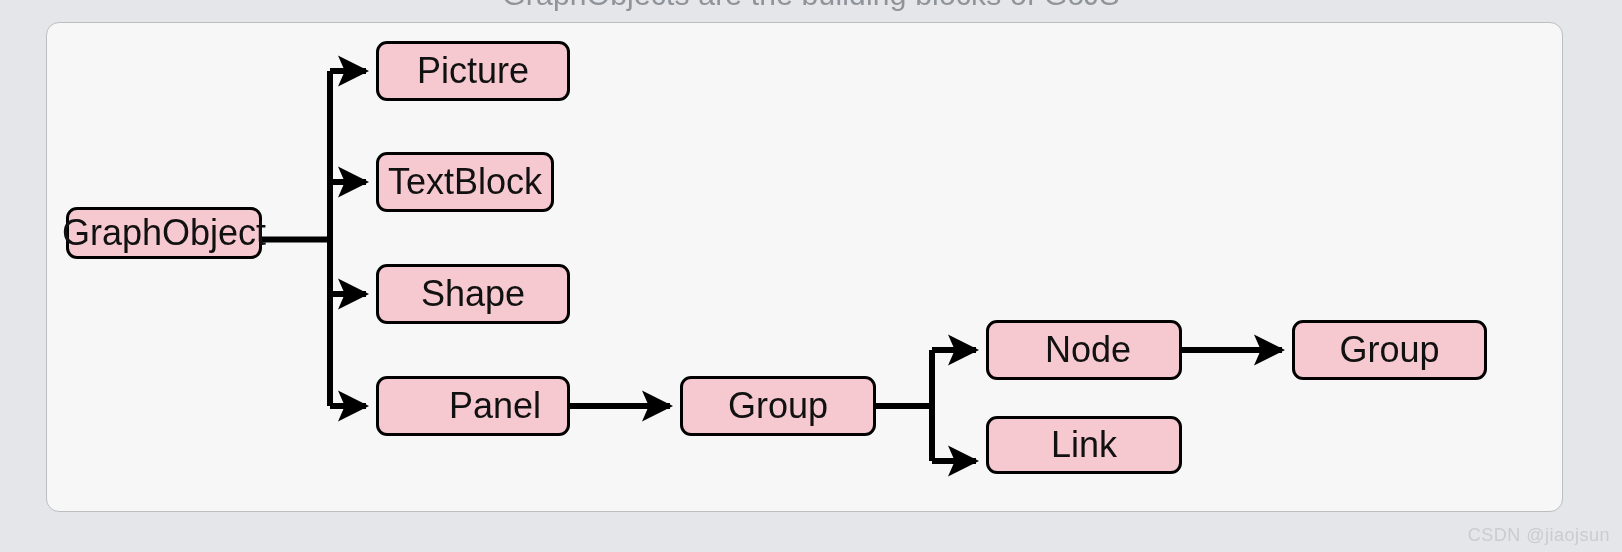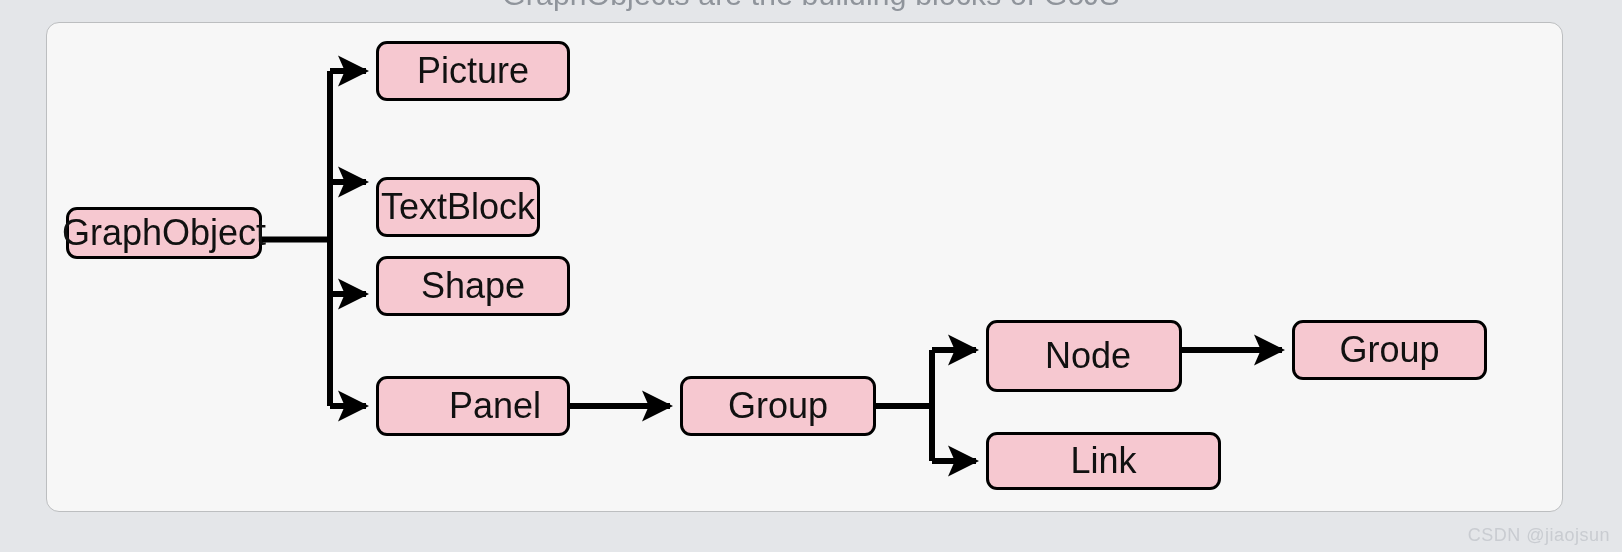--- a/index.html
+++ b/index.html
@@ -141,41 +141,41 @@
   </svg>
 
   <div class="node" id="node-graphobject" style="left:66px; top:207px; width:196px; height:52px;">
     <span class="node-label">GraphObject</span>
   </div>
 
   <div class="node" id="node-picture" style="left:376px; top:41px; width:194px; height:60px;">
     <span class="node-label">Picture</span>
   </div>
 
-  <div class="node" id="node-textblock" style="left:376px; top:152px; width:164px; height:60px;margin-top:25px;">
+  <div class="node" id="node-textblock" style="left:376px; top:152px; width:178px; height:60px;">
     <span class="node-label">TextBlock</span>
   </div>
 
-  <div class="node" id="node-shape" style="left:376px; top:256px; width:194px; height:60px;">
+  <div class="node" id="node-shape" style="left:376px; top:264px; width:194px; height:60px;">
     <span class="node-label">Shape</span>
   </div>
 
   <div class="node" id="node-panel" style="left:376px; top:376px; width:194px; height:60px;padding-left:44px;">
     <span class="node-label">Panel</span>
   </div>
 
   <div class="node" id="node-part" style="left:680px; top:376px; width:196px; height:60px;">
     <span class="node-label">Group</span>
   </div>
 
-  <div class="node" id="node-node" style="left:986px; top:320px; width:196px; height:72px;padding-left:8px;">
+  <div class="node" id="node-node" style="left:986px; top:320px; width:196px; height:60px;padding-left:8px;">
     <span class="node-label">Node</span>
   </div>
 
-  <div class="node" id="node-link" style="left:986px; top:432px; width:235px; height:58px;text-align:right;">
+  <div class="node" id="node-link" style="left:986px; top:416px; width:196px; height:58px;text-align:right;">
     <span class="node-label">Link</span>
   </div>
 
   <div class="node" id="node-group" style="left:1292px; top:320px; width:195px; height:60px;text-align:center;">
     <span class="node-label">Group</span>
   </div>
 
   <div id="watermark">CSDN @jiaojsun</div>
 
 </div>

